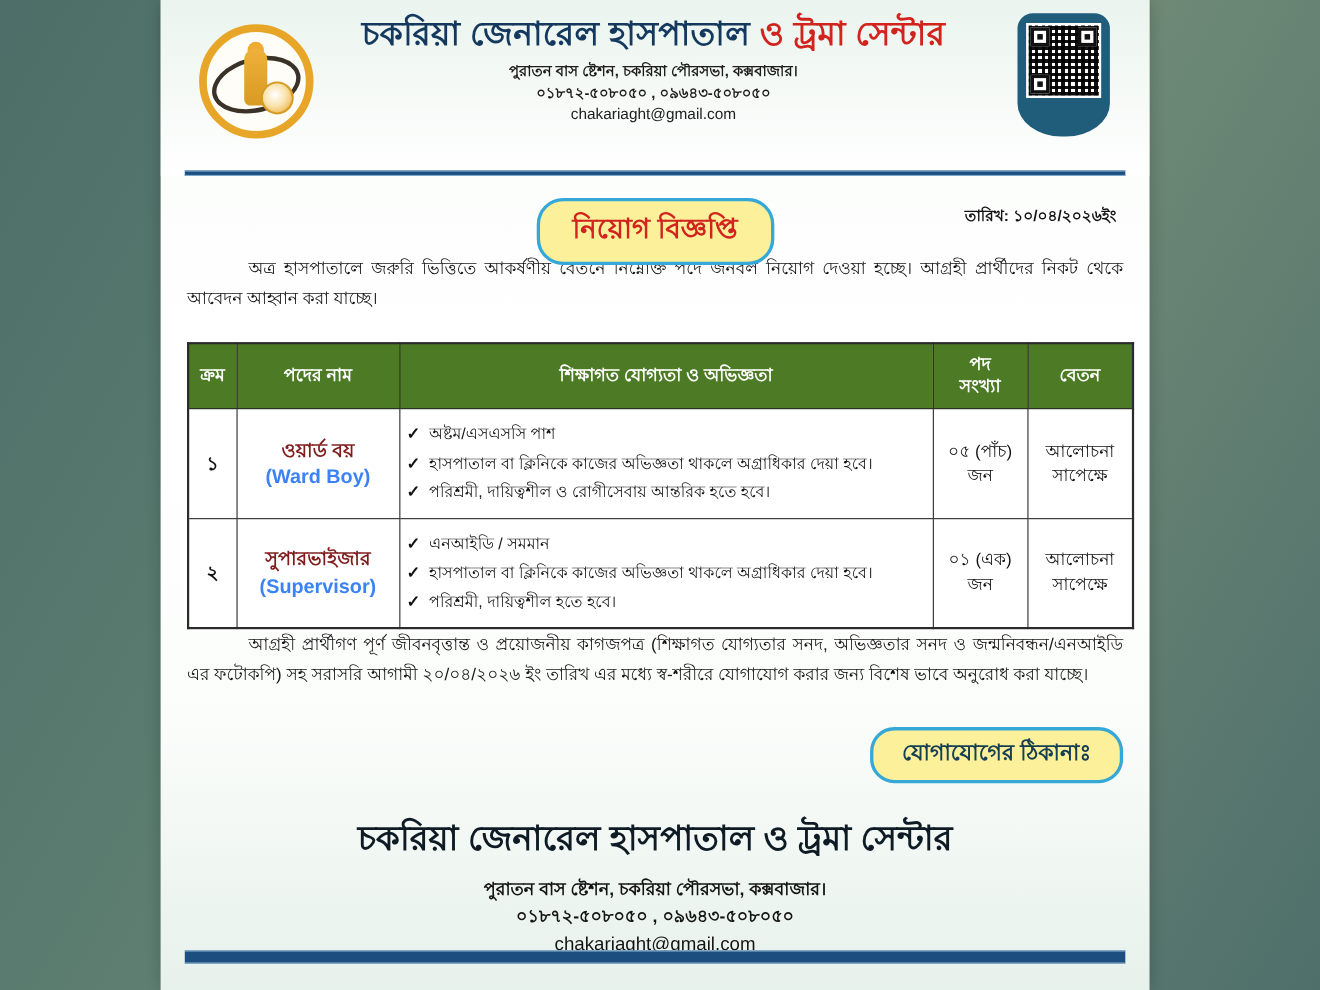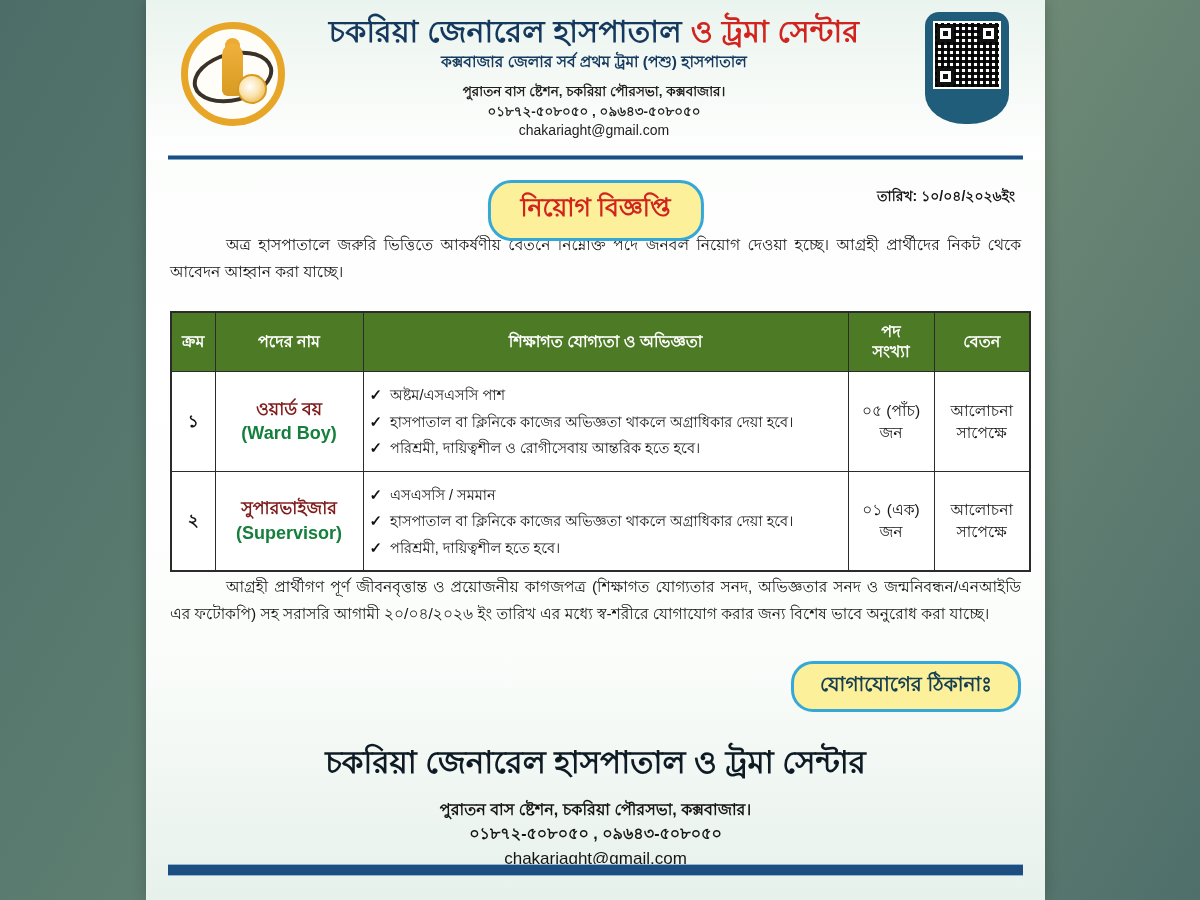--- a/index.html
+++ b/index.html
@@ -245,21 +245,21 @@
     font-size: 17px;
     font-weight: bold;
     color: #141414;
   }
   .cell-post {
     text-align: center;
     line-height: 1.35;
     padding: 6px 4px;
   }
   .cell-post .bn { display: block; font-size: 17.5px; font-weight: bold; color: #7f1d1d; }
-  .cell-post .en { display: block; font-size: 18px; font-weight: bold; color: #15803d; }
+  .cell-post .en { display: block; font-size: 18px; font-weight: bold; color: #3b82f6; }
 
   .cell-qual { padding: 7px 10px 7px 12px; }
   .qual-line {
     font-size: 14.5px;
     color: #151515;
     line-height: 1.55;
     margin: 3px 0;
     display: flex;
     align-items: baseline;
     gap: 8px;
@@ -327,21 +327,20 @@
     <div id="logo-wrap">
       <div class="logo-ring"></div>
       <div class="logo-ellipse"></div>
       <div class="logo-head"></div>
       <div class="logo-figure"></div>
       <div class="logo-pet"></div>
     </div>
 
     <div id="title-block">
       <div id="org-title"><span class="part-a">চকরিয়া জেনারেল হাসপাতাল</span><span class="part-b"> ও ট্রমা সেন্টার</span></div>
-      <div id="org-tagline">কক্সবাজার জেলার সর্ব প্রথম ট্রমা (পশু) হাসপাতাল</div>
       <div class="hdr-contact">
         <div>পুরাতন বাস ষ্টেশন, চকরিয়া পৌরসভা, কক্সবাজার।</div>
         <div>০১৮৭২-৫০৮০৫০ , ০৯৬৪৩-৫০৮০৫০</div>
         <div class="email">chakariaght@gmail.com</div>
       </div>
     </div>
 
     <div id="qr-badge">
       <div id="qr-code">
         <span class="qr-eye tl"></span>
@@ -416,21 +415,21 @@
 
         <tr>
           <td class="cell-sl">২</td>
           <td class="cell-post">
             <span class="bn">সুপারভাইজার</span>
             <span class="en">(Supervisor)</span>
           </td>
           <td class="cell-qual">
             <div class="qual-line">
               <span class="tick">✓</span>
-              <span>এসএসসি / সমমান</span>
+              <span>এনআইডি / সমমান</span>
             </div>
             <div class="qual-line">
               <span class="tick">✓</span>
               <span>হাসপাতাল বা ক্লিনিকে কাজের অভিজ্ঞতা থাকলে অগ্রাধিকার দেয়া হবে।</span>
             </div>
             <div class="qual-line">
               <span class="tick">✓</span>
               <span>পরিশ্রমী, দায়িত্বশীল হতে হবে।</span>
             </div>
           </td>

